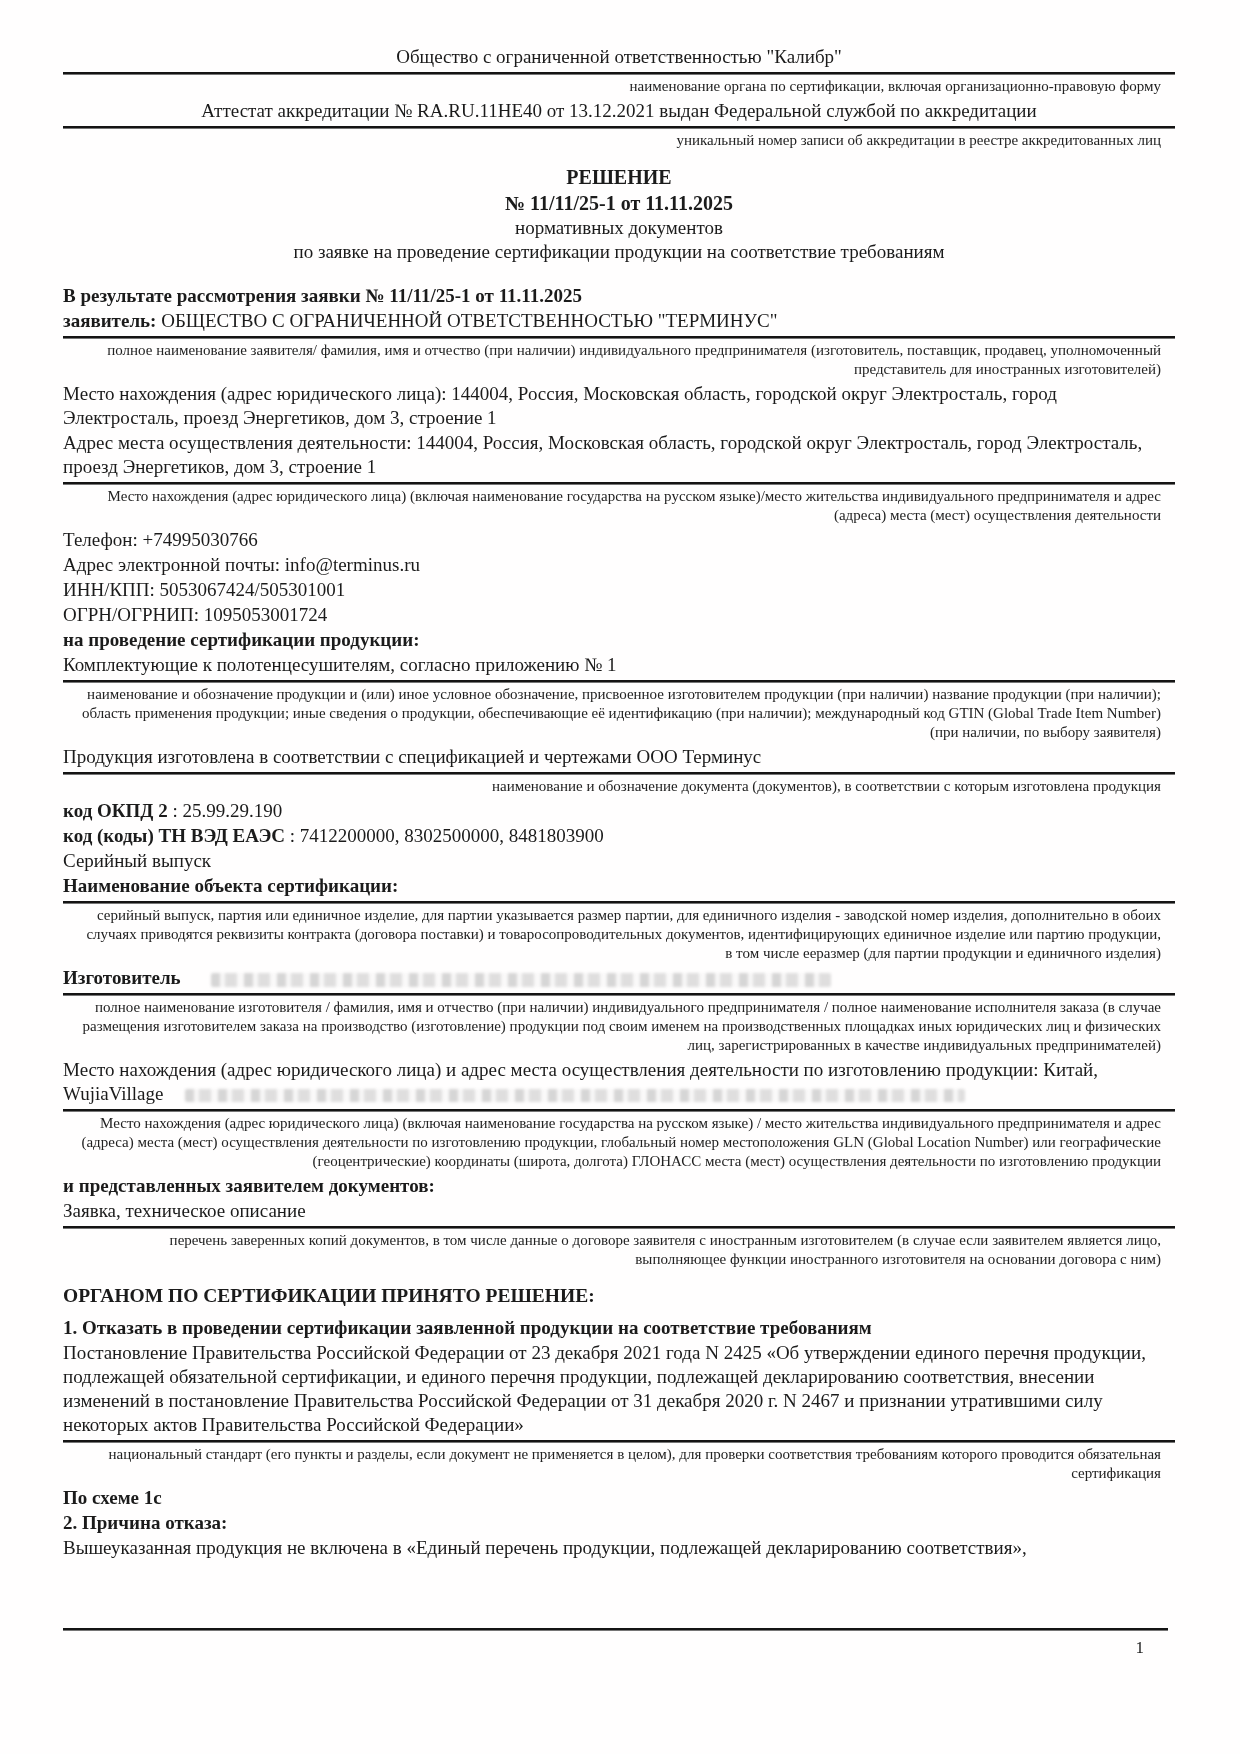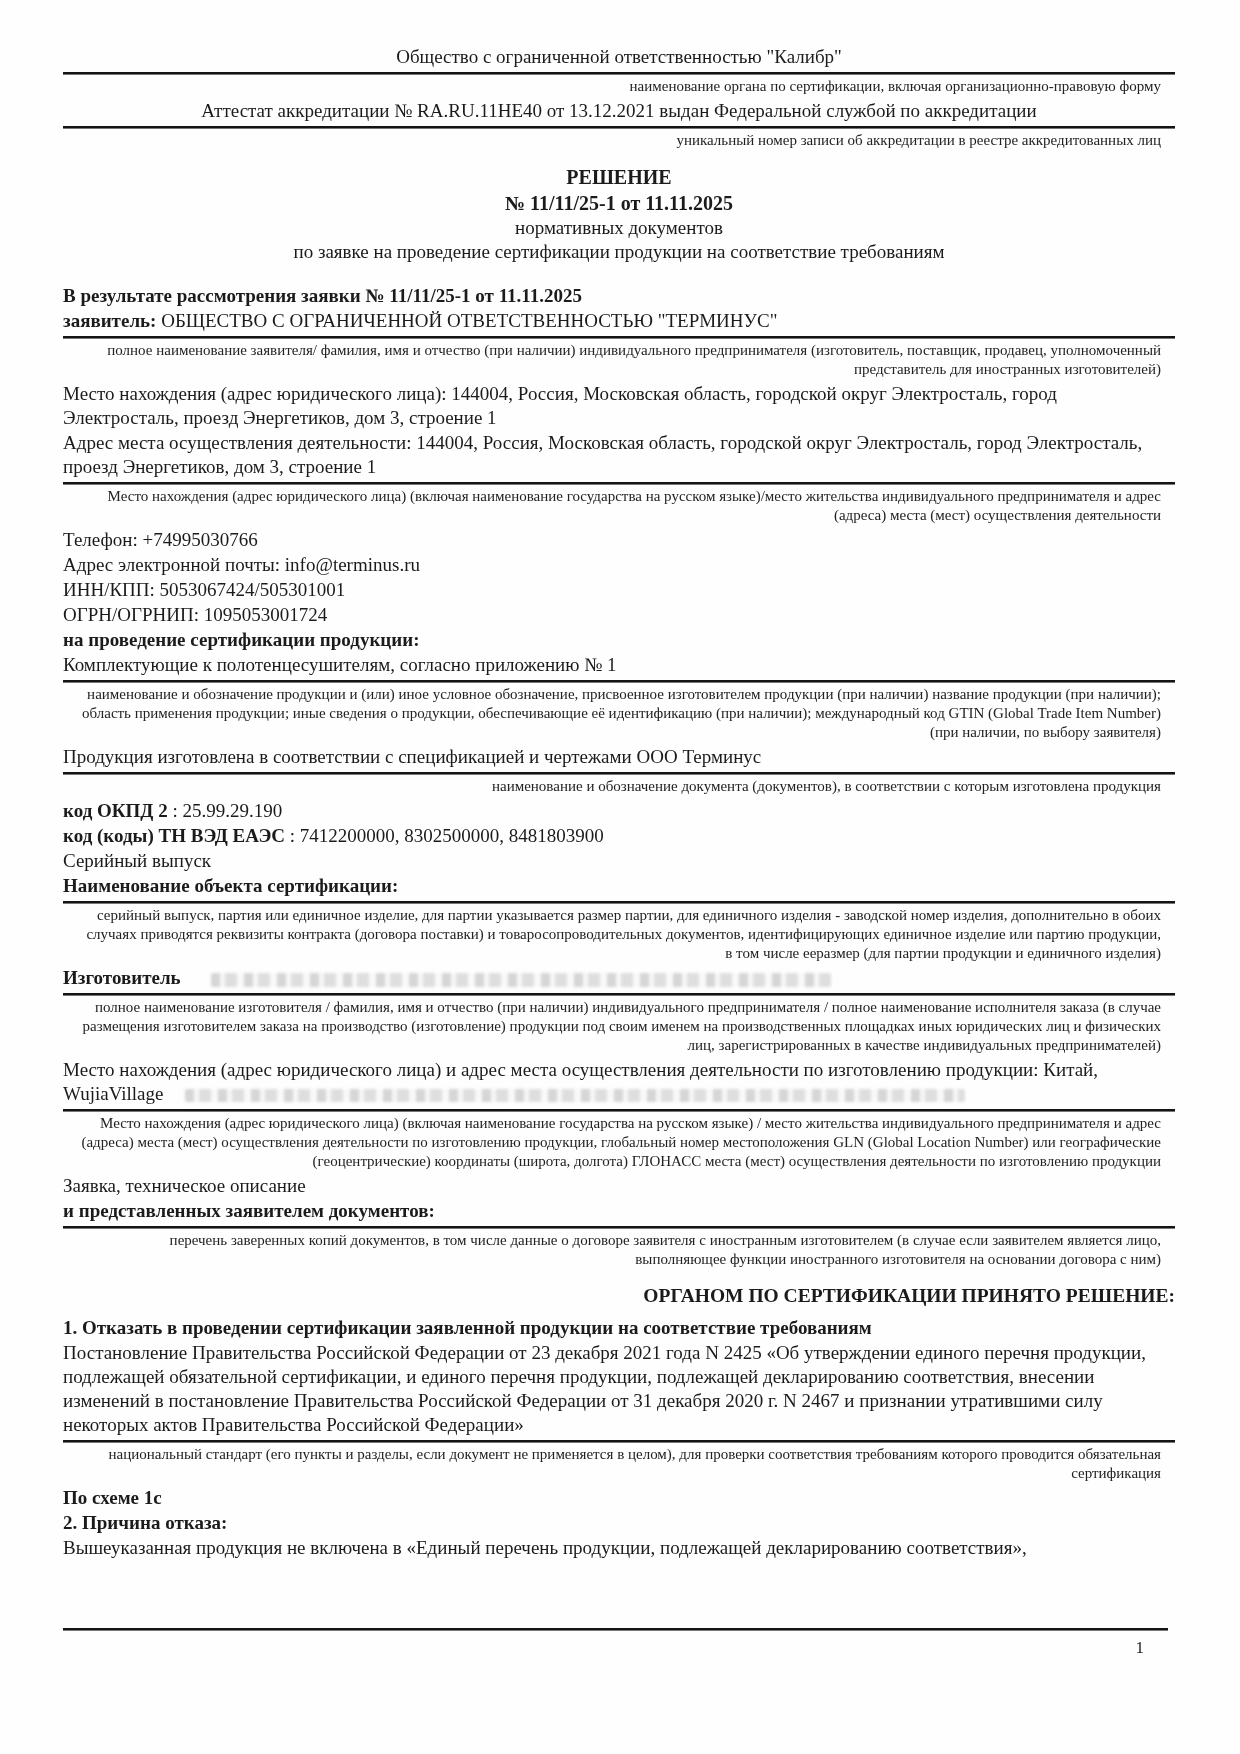--- a/index.html
+++ b/index.html
@@ -33,21 +33,21 @@
   .rule {
     height: 3px;
     background: linear-gradient(to bottom, #141414 0 62%, #767676 62% 100%);
     margin: 3px 0 2px;
   }
   .title-block { margin-top: 14px; }
   .doc-title { font-size: 20px; line-height: 26px; font-weight: bold; text-align: center; margin: 0; }
   .doc-sub { font-size: 19px; line-height: 24px; text-align: center; margin: 0; }
   .section-start { margin-top: 20px; }
   .decision-heading {
-    font-size: 19.5px; line-height: 25px; font-weight: bold; text-align: right;
+    font-size: 19.5px; line-height: 25px; font-weight: bold; text-align: left;
     margin: 14px 0 8px;
   }
   .ghost {
     display: inline-block;
     vertical-align: middle;
     height: 14px;
     border-radius: 2px;
     opacity: .45;
     filter: blur(1.5px);
     background: repeating-linear-gradient(90deg,
@@ -121,22 +121,22 @@
     <div class="rule"></div>
     <div class="cap">серийный выпуск, партия или единичное изделие, для партии указывается размер партии, для единичного изделия - заводской номер изделия, дополнительно в обоих случаях приводятся реквизиты контракта (договора поставки) и товаросопроводительных документов, идентифицирующих единичное изделие или партию продукции, в том числе ееразмер (для партии продукции и единичного изделия)</div>
 
     <div class="t"><span class="b">Изготовитель</span><span class="ghost ghost-manufacturer"></span></div>
     <div class="rule"></div>
     <div class="cap">полное наименование изготовителя / фамилия, имя и отчество (при наличии) индивидуального предпринимателя / полное наименование исполнителя заказа (в случае размещения изготовителем заказа на производство (изготовление) продукции под своим именем на производственных площадках иных юридических лиц и физических лиц, зарегистрированных в качестве индивидуальных предпринимателей)</div>
     <div class="t"><span>Место нахождения (адрес юридического лица) и адрес места осуществления деятельности по изготовлению продукции:</span> <span>Китай, WujiaVillage</span><span class="ghost ghost-address"></span></div>
     <div class="rule"></div>
     <div class="cap">Место нахождения (адрес юридического лица) (включая наименование государства на русском языке) / место жительства индивидуального предпринимателя и адрес (адреса) места (мест) осуществления деятельности по изготовлению продукции, глобальный номер местоположения GLN (Global Location Number) или географические (геоцентрические) координаты (широта, долгота) ГЛОНАСС места (мест) осуществления деятельности по изготовлению продукции</div>
 
+    <div class="t b">и представленных заявителем документов:</div>
     <div class="t">Заявка, техническое описание</div>
-    <div class="t b">и представленных заявителем документов:</div>
     <div class="rule"></div>
     <div class="cap">перечень заверенных копий документов, в том числе данные о договоре заявителя с иностранным изготовителем (в случае если заявителем является лицо, выполняющее функции иностранного изготовителя на основании договора с ним)</div>
 
     <div class="decision-heading">ОРГАНОМ ПО СЕРТИФИКАЦИИ ПРИНЯТО РЕШЕНИЕ:</div>
     <div class="t b">1. Отказать в проведении сертификации заявленной продукции на соответствие требованиям</div>
     <div class="t">Постановление Правительства Российской Федерации от 23 декабря 2021 года N 2425 «Об утверждении единого перечня продукции, подлежащей обязательной сертификации, и единого перечня продукции, подлежащей декларированию соответствия, внесении изменений в постановление Правительства Российской Федерации от 31 декабря 2020 г. N 2467 и признании утратившими силу некоторых актов Правительства Российской Федерации»</div>
     <div class="rule"></div>
     <div class="cap">национальный стандарт (его пункты и разделы, если документ не применяется в целом), для проверки соответствия требованиям которого проводится обязательная сертификация</div>
     <div class="t b">По схеме 1с</div>
     <div class="t b">2. Причина отказа:</div>

